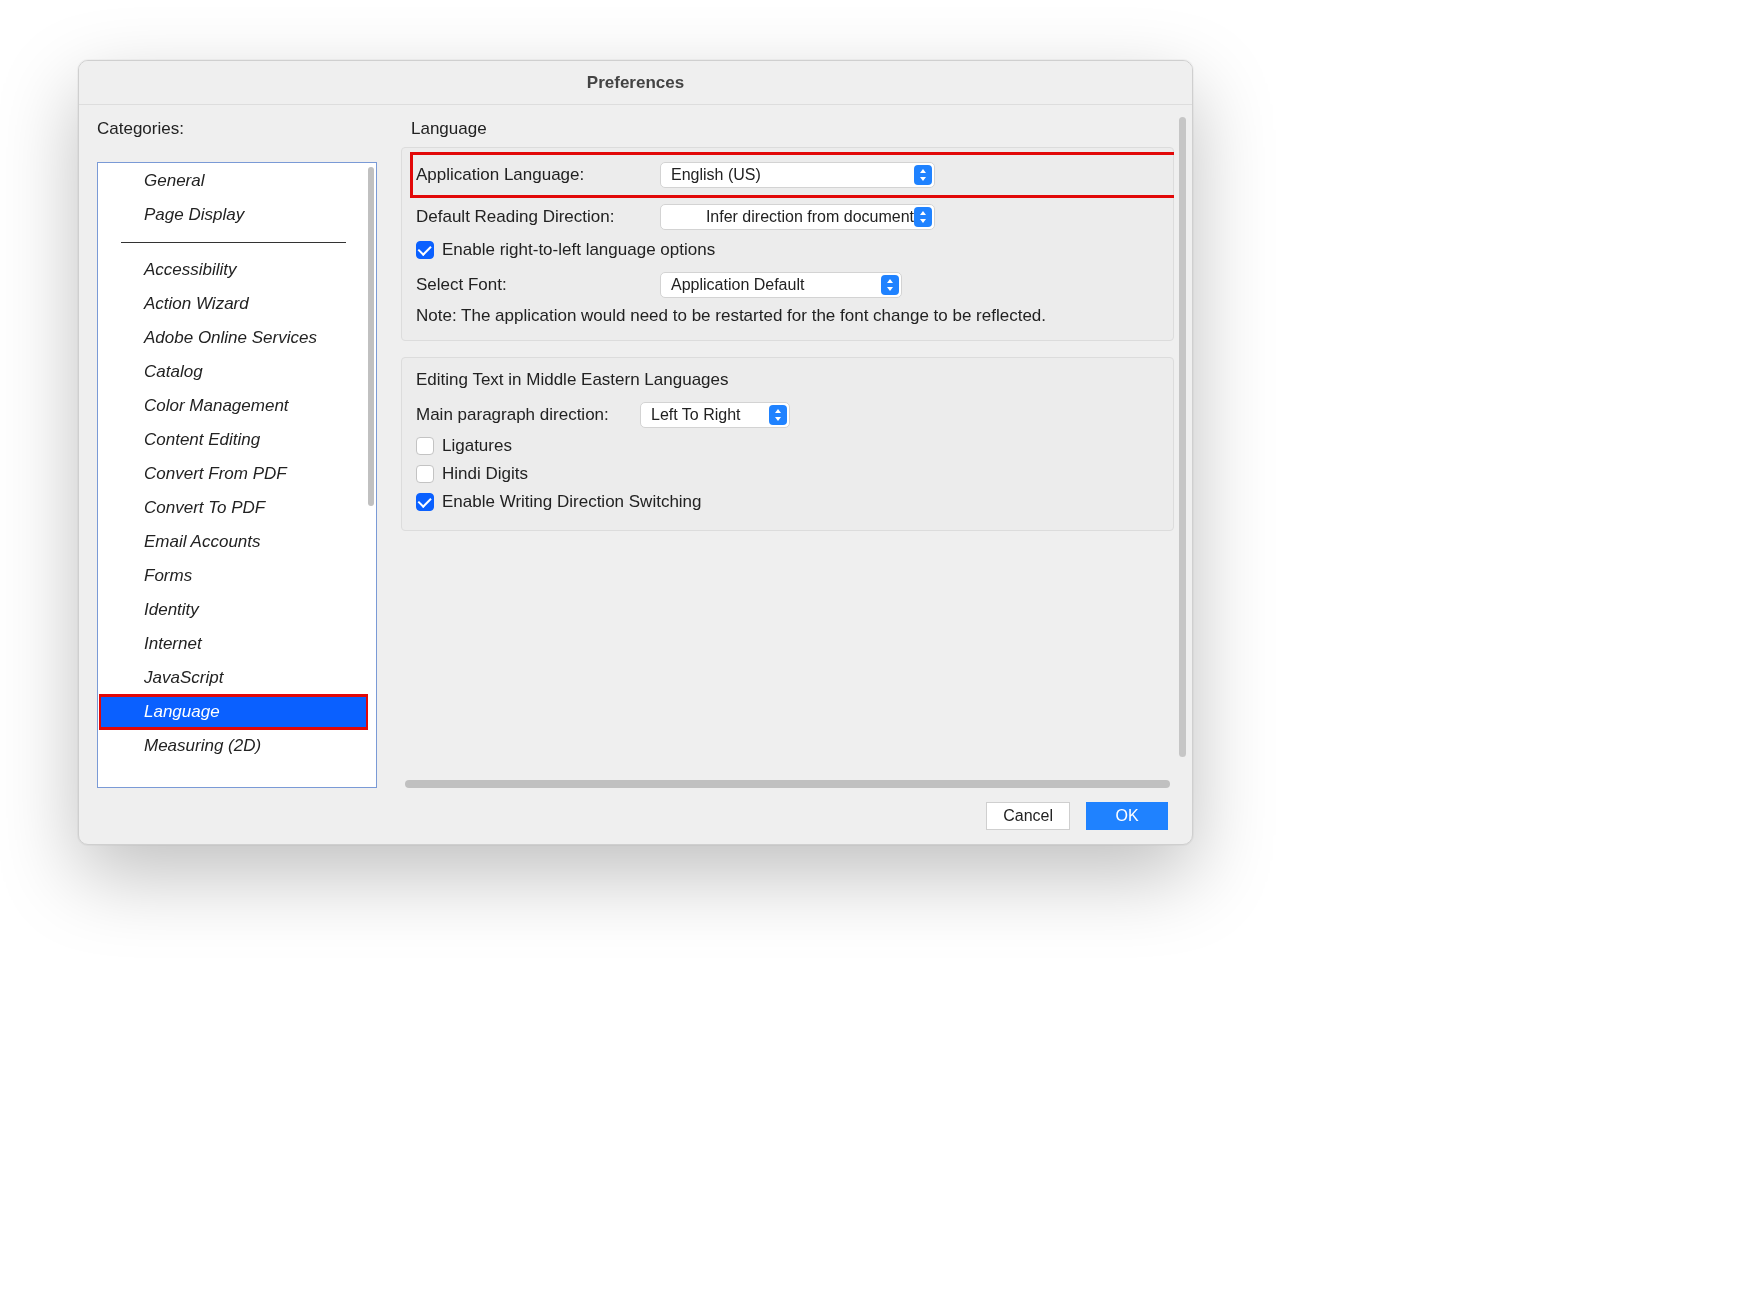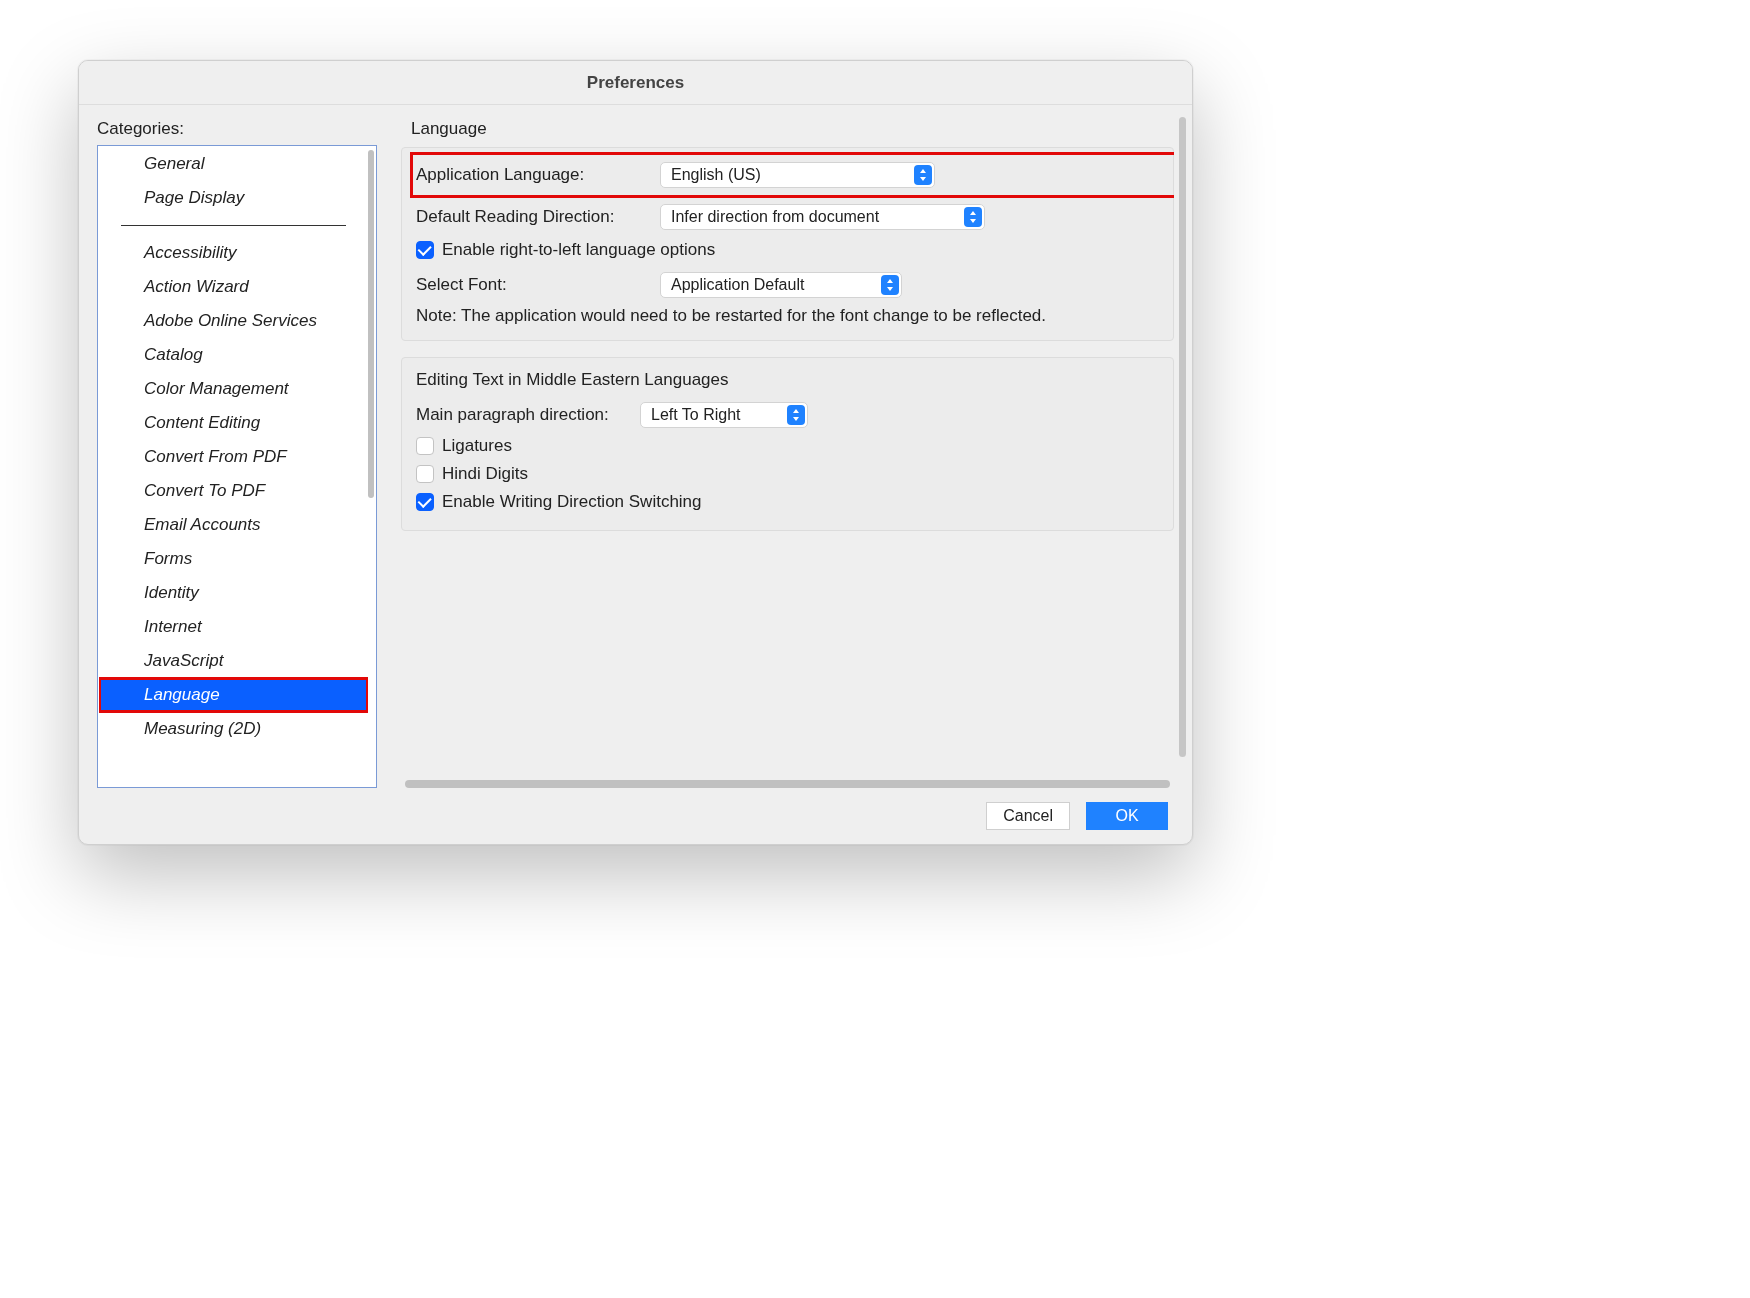--- a/index.html
+++ b/index.html
@@ -45,21 +45,21 @@
     gap: 24px;
     overflow: hidden;
   }
   .left {
     width: 280px;
     display: flex;
     flex-direction: column;
   }
   .cat-label {
     font-size: 17px;
-    margin-bottom: 6px;
+    margin-bottom: 23px;
     color: #222;
   }
   .cat-box {
     flex: 1;
     border: 1px solid #7a9ad6;
     background: #fff;
     position: relative;
     overflow: hidden;
   }
   .cat-scroll {
@@ -132,23 +132,23 @@
     justify-content: space-between;
     background: #fff;
     border: 1px solid #d3d3d3;
     border-radius: 5px;
     height: 26px;
     padding: 0 2px 0 10px;
     font-size: 16px;
     color: #222;
   }
   .select.w1 { width: 275px; }
-  .select.w2 { width: 325px; }
+  .select.w2 { width: 275px; justify-content: flex-end; }
   .select.w3 { width: 242px; }
-  .select.w4 { width: 168px; }
+  .select.w4 { width: 150px; }
   .sel-arrow {
     width: 18px; height: 20px;
     background: #1f82ff;
     border-radius: 4px;
     display: inline-flex;
     align-items: center;
     justify-content: center;
   }
   .sel-arrow svg { display:block; }
   .checkbox {

